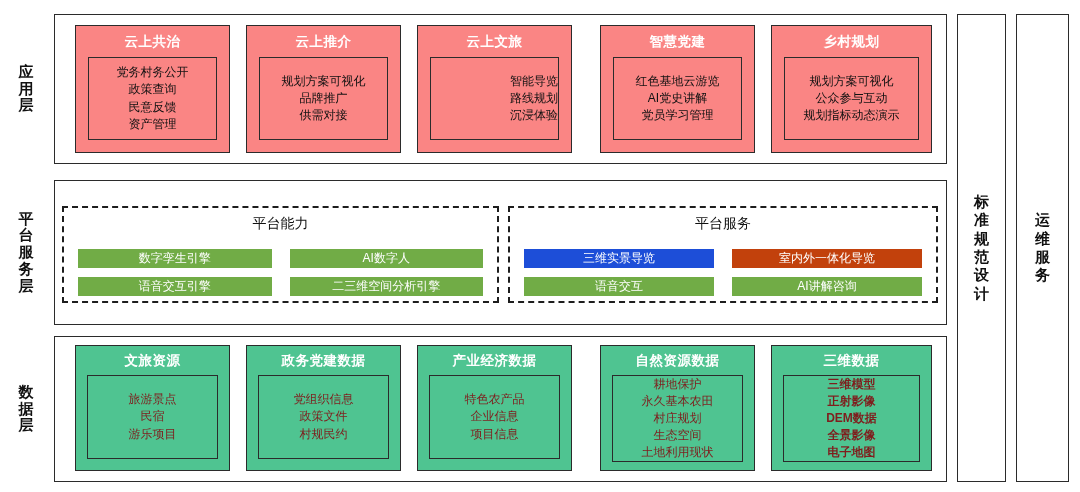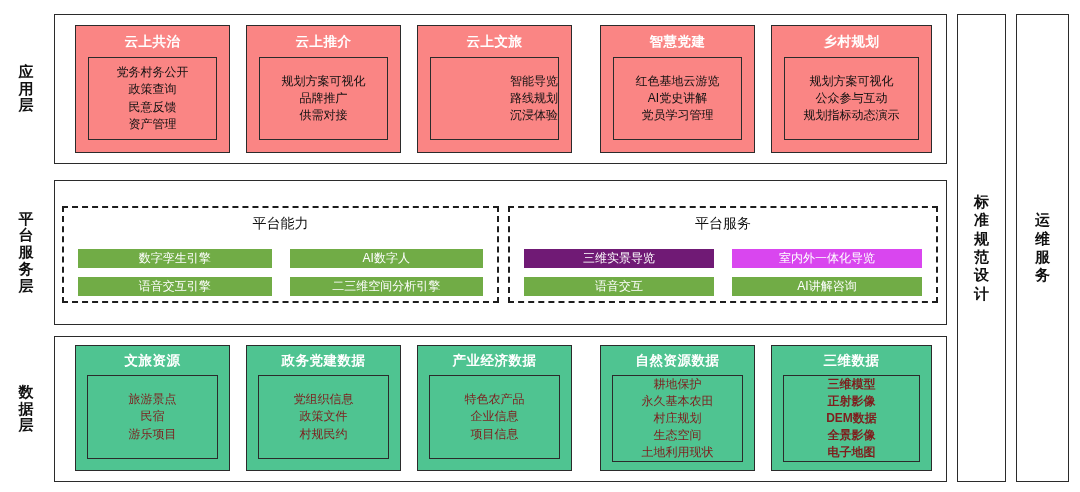--- a/index.html
+++ b/index.html
@@ -235,22 +235,22 @@
       <div class="chip-grid">
         <div class="chip" style="background: rgb(113, 172, 70);">数字孪生引擎</div>
         <div class="chip" style="background: rgb(113, 172, 70);">AI数字人</div>
         <div class="chip" style="background: rgb(113, 172, 70);">语音交互引擎</div>
         <div class="chip" style="background: rgb(113, 172, 70);">二三维空间分析引擎</div>
       </div>
     </div>
     <div class="dash-group" style="left: 508px; top: 206px; width: 430px; height: 97px; border-color: rgb(29, 29, 29);">
       <div class="group-title">平台服务</div>
       <div class="chip-grid">
-        <div class="chip" style="background: #701a75;">三维实景导览</div>
-        <div class="chip" style="background: #d946ef;">室内外一体化导览</div>
+        <div class="chip" style="background: #1d4ed8;">三维实景导览</div>
+        <div class="chip" style="background: #c2410c;">室内外一体化导览</div>
         <div class="chip" style="background: rgb(113, 172, 70);">语音交互</div>
         <div class="chip" style="background: rgb(113, 172, 70);">AI讲解咨询</div>
       </div>
     </div>
     <div class="data-card" style="left: 75px; top: 345px; width: 155px; height: 126px; background: rgb(79, 196, 145); border-color: rgb(43, 43, 43);">
       <div class="card-title">文旅资源</div>
       <div class="card-body" style="border-color: rgb(43, 43, 43);">
         <div class="line">旅游景点</div>
         <div class="line">民宿</div>
         <div class="line">游乐项目</div>

